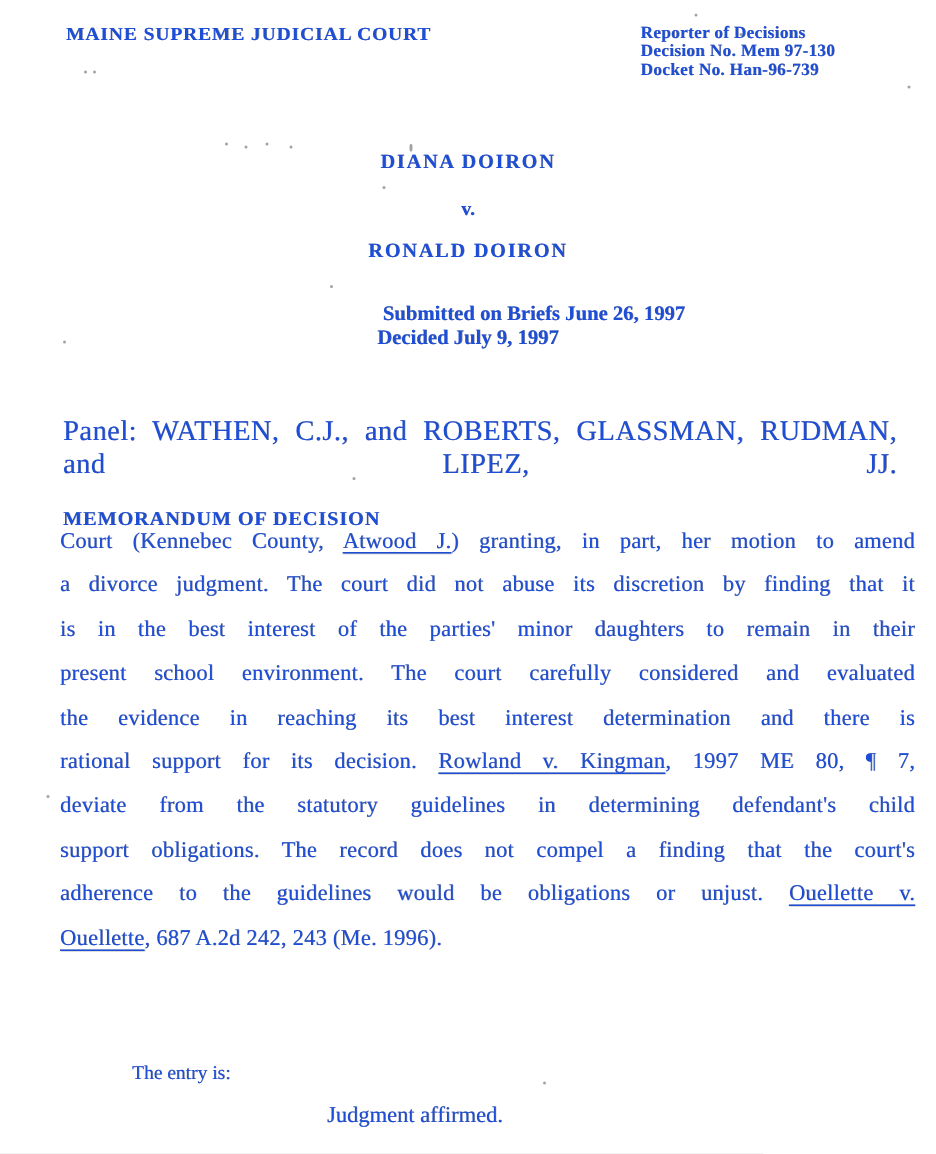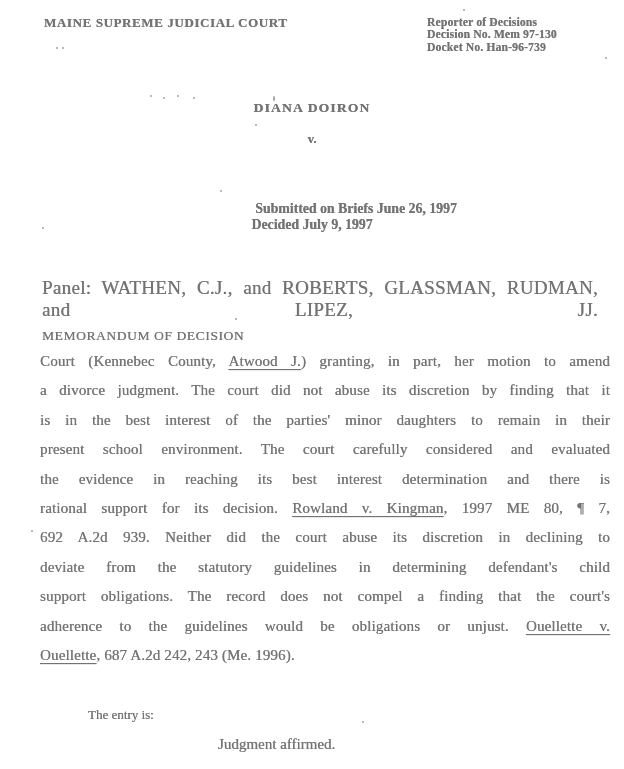--- a/index.html
+++ b/index.html
@@ -1,21 +1,21 @@
 <!DOCTYPE html>
 <html><head>
 <meta charset="utf-8">
 <style>
   html,body{margin:0;padding:0;background:#e8e8e8;}
   #page{
     position:relative;
     width:624px;height:769px;
     background:#ffffff;
     font-family:"Liberation Serif","DejaVu Serif",serif;
-    color:#737373;
+    color:#1d4ed8;
     overflow:hidden;
     text-shadow:0.35px 0.2px 0 rgba(0,0,0,0.45);
   }
   
   .court-name{
     position:absolute;left:44px;top:15px;
     font-size:13px;letter-spacing:0.6px;font-weight:bold;
     transform:scaleY(0.95);
   }
   .reporter-block{
@@ -31,22 +31,22 @@
   #submitted{top:201px;font-size:13.8px;font-weight:bold;margin-left:44px;}
   #decided{top:217px;font-size:13.8px;font-weight:bold;}
   
   .panel-line{
     position:absolute;left:42px;top:277px;width:556px;
     font-size:19px;letter-spacing:0.3px;
     text-align:justify;text-align-last:justify;white-space:normal;
   }
   .panel-line .lbl{margin-right:10px;}
   .memo-heading{
-    position:absolute;left:42px;top:328px;
-    font-size:13.5px;letter-spacing:0.6px;font-weight:normal;
+    position:absolute;left:42px;top:338px;
+    font-size:13.5px;letter-spacing:0.6px;font-weight:bold;
     transform:scaleY(0.97);
   }
   
   .memo-paragraph{
     position:absolute;left:40px;top:347px;width:570px;
     font-size:15px;letter-spacing:0.15px;
   }
   .memo-line{
     height:29.4px;line-height:29.4px;
     text-align:justify;text-align-last:justify;
@@ -74,37 +74,37 @@
 
   <div class="court-name">MAINE SUPREME JUDICIAL COURT</div>
   <div class="reporter-block">
     <div>Reporter of Decisions</div>
     <div>Decision No. Mem 97-130</div>
     <div>Docket No. Han-96-739</div>
   </div>
 
   <div class="cap cap-name" id="plaintiff">DIANA DOIRON</div>
   <div class="cap" id="versus">v.</div>
+  <div class="cap cap-name" id="defendant">RONALD DOIRON</div>
   <div class="cap" id="submitted">Submitted on Briefs June 26, 1997</div>
   <div class="cap" id="decided">Decided July 9, 1997</div>
 
   <div class="panel-line">
     <span class="lbl">Panel:</span><span>WATHEN, C.J., and ROBERTS, GLASSMAN, RUDMAN, and LIPEZ, JJ.</span>
   </div>
 
   <div class="memo-heading">MEMORANDUM OF DECISION</div>
 
   <div class="memo-paragraph">
       <div class="memo-line"><span>Court (Kennebec County, </span><span class="cite">Atwood J.</span><span>) granting, in part, her motion to amend</span></div>
       <div class="memo-line"><span>a divorce judgment. The court did not abuse its discretion by finding that it</span></div>
       <div class="memo-line"><span>is in the best interest of the parties' minor daughters to remain in their</span></div>
       <div class="memo-line"><span>present school environment. The court carefully considered and evaluated</span></div>
       <div class="memo-line"><span>the evidence in reaching its best interest determination and there is</span></div>
       <div class="memo-line"><span>rational support for its decision. </span><span class="cite">Rowland v. Kingman</span><span>, 1997 ME 80, ¶ 7,</span></div>
-      <div class="memo-line"><span>692 A.2d 939. Neither did the court abuse its discretion in declining to</span></div>
       <div class="memo-line"><span>deviate from the statutory guidelines in determining defendant's child</span></div>
       <div class="memo-line"><span>support obligations. The record does not compel a finding that the court's</span></div>
       <div class="memo-line"><span>adherence to the guidelines would be obligations or unjust. </span><span class="cite">Ouellette v.</span></div>
       <div class="memo-line last"><span class="cite">Ouellette</span><span>, 687 A.2d 242, 243 (Me. 1996).</span></div>
     </div>
 
   <div class="entry-lead">The entry is:</div>
   <div class="disposition">Judgment affirmed.</div>
 
   <i class="sp" style="left:56px;top:47px"></i>

